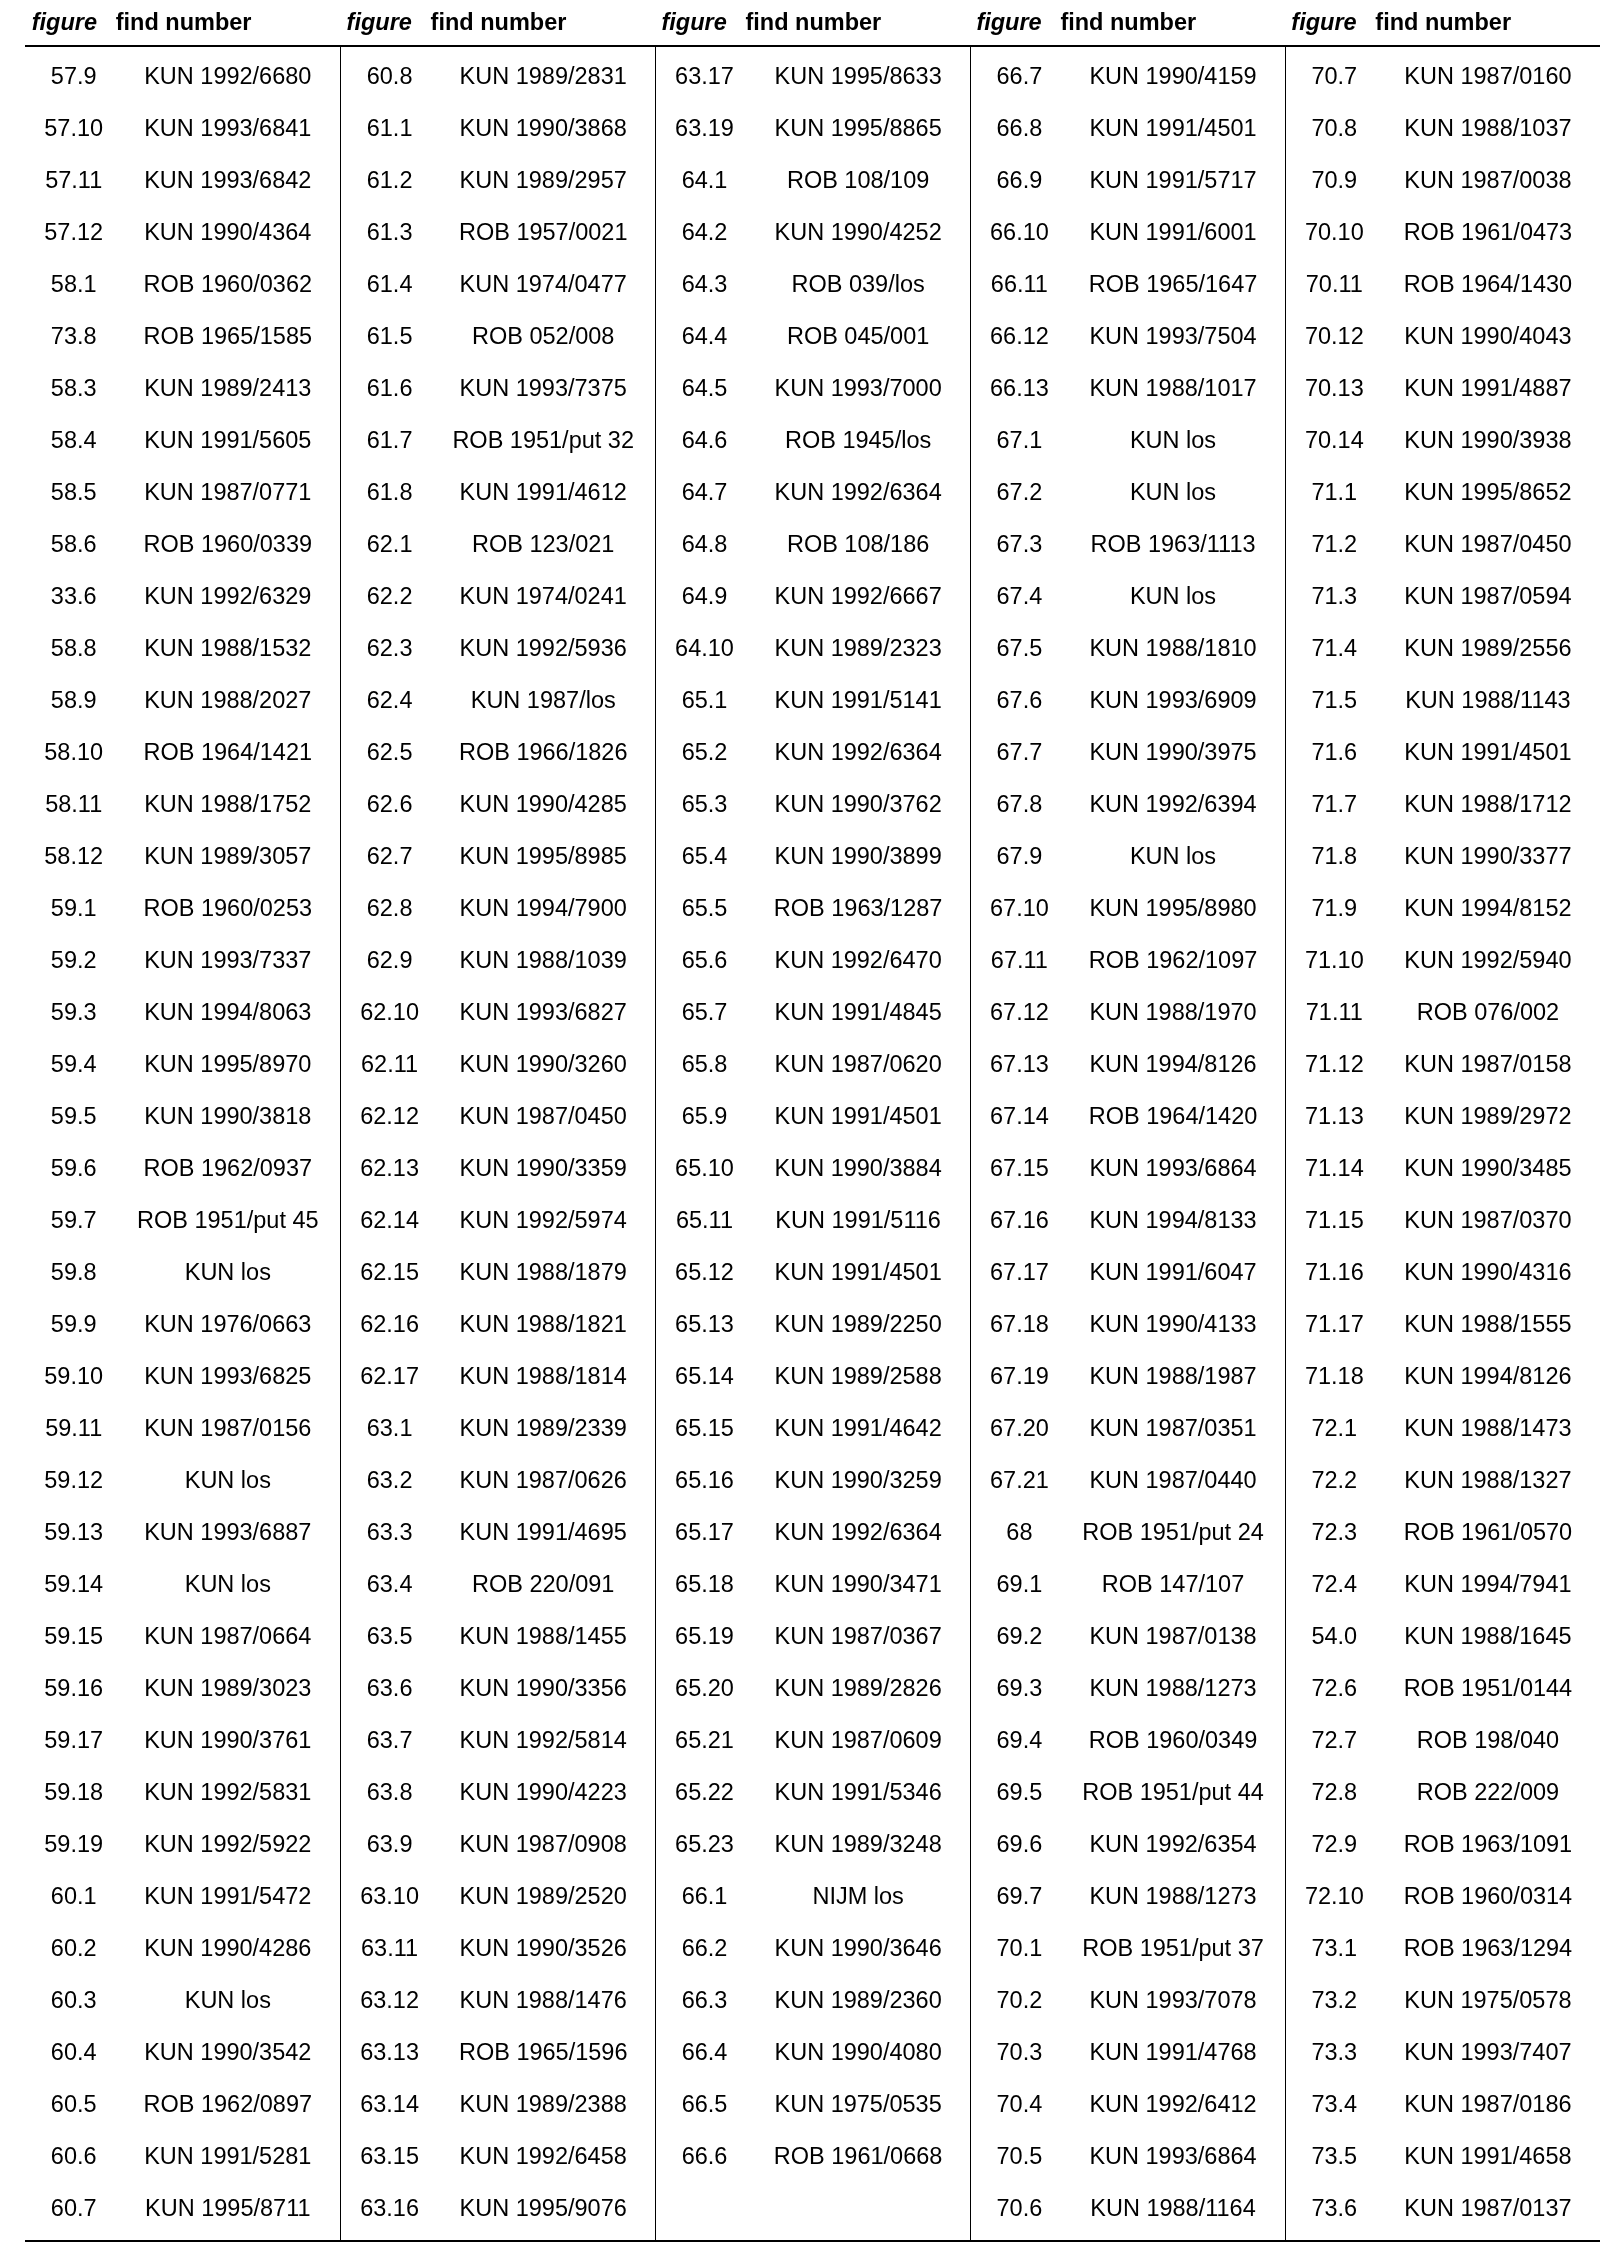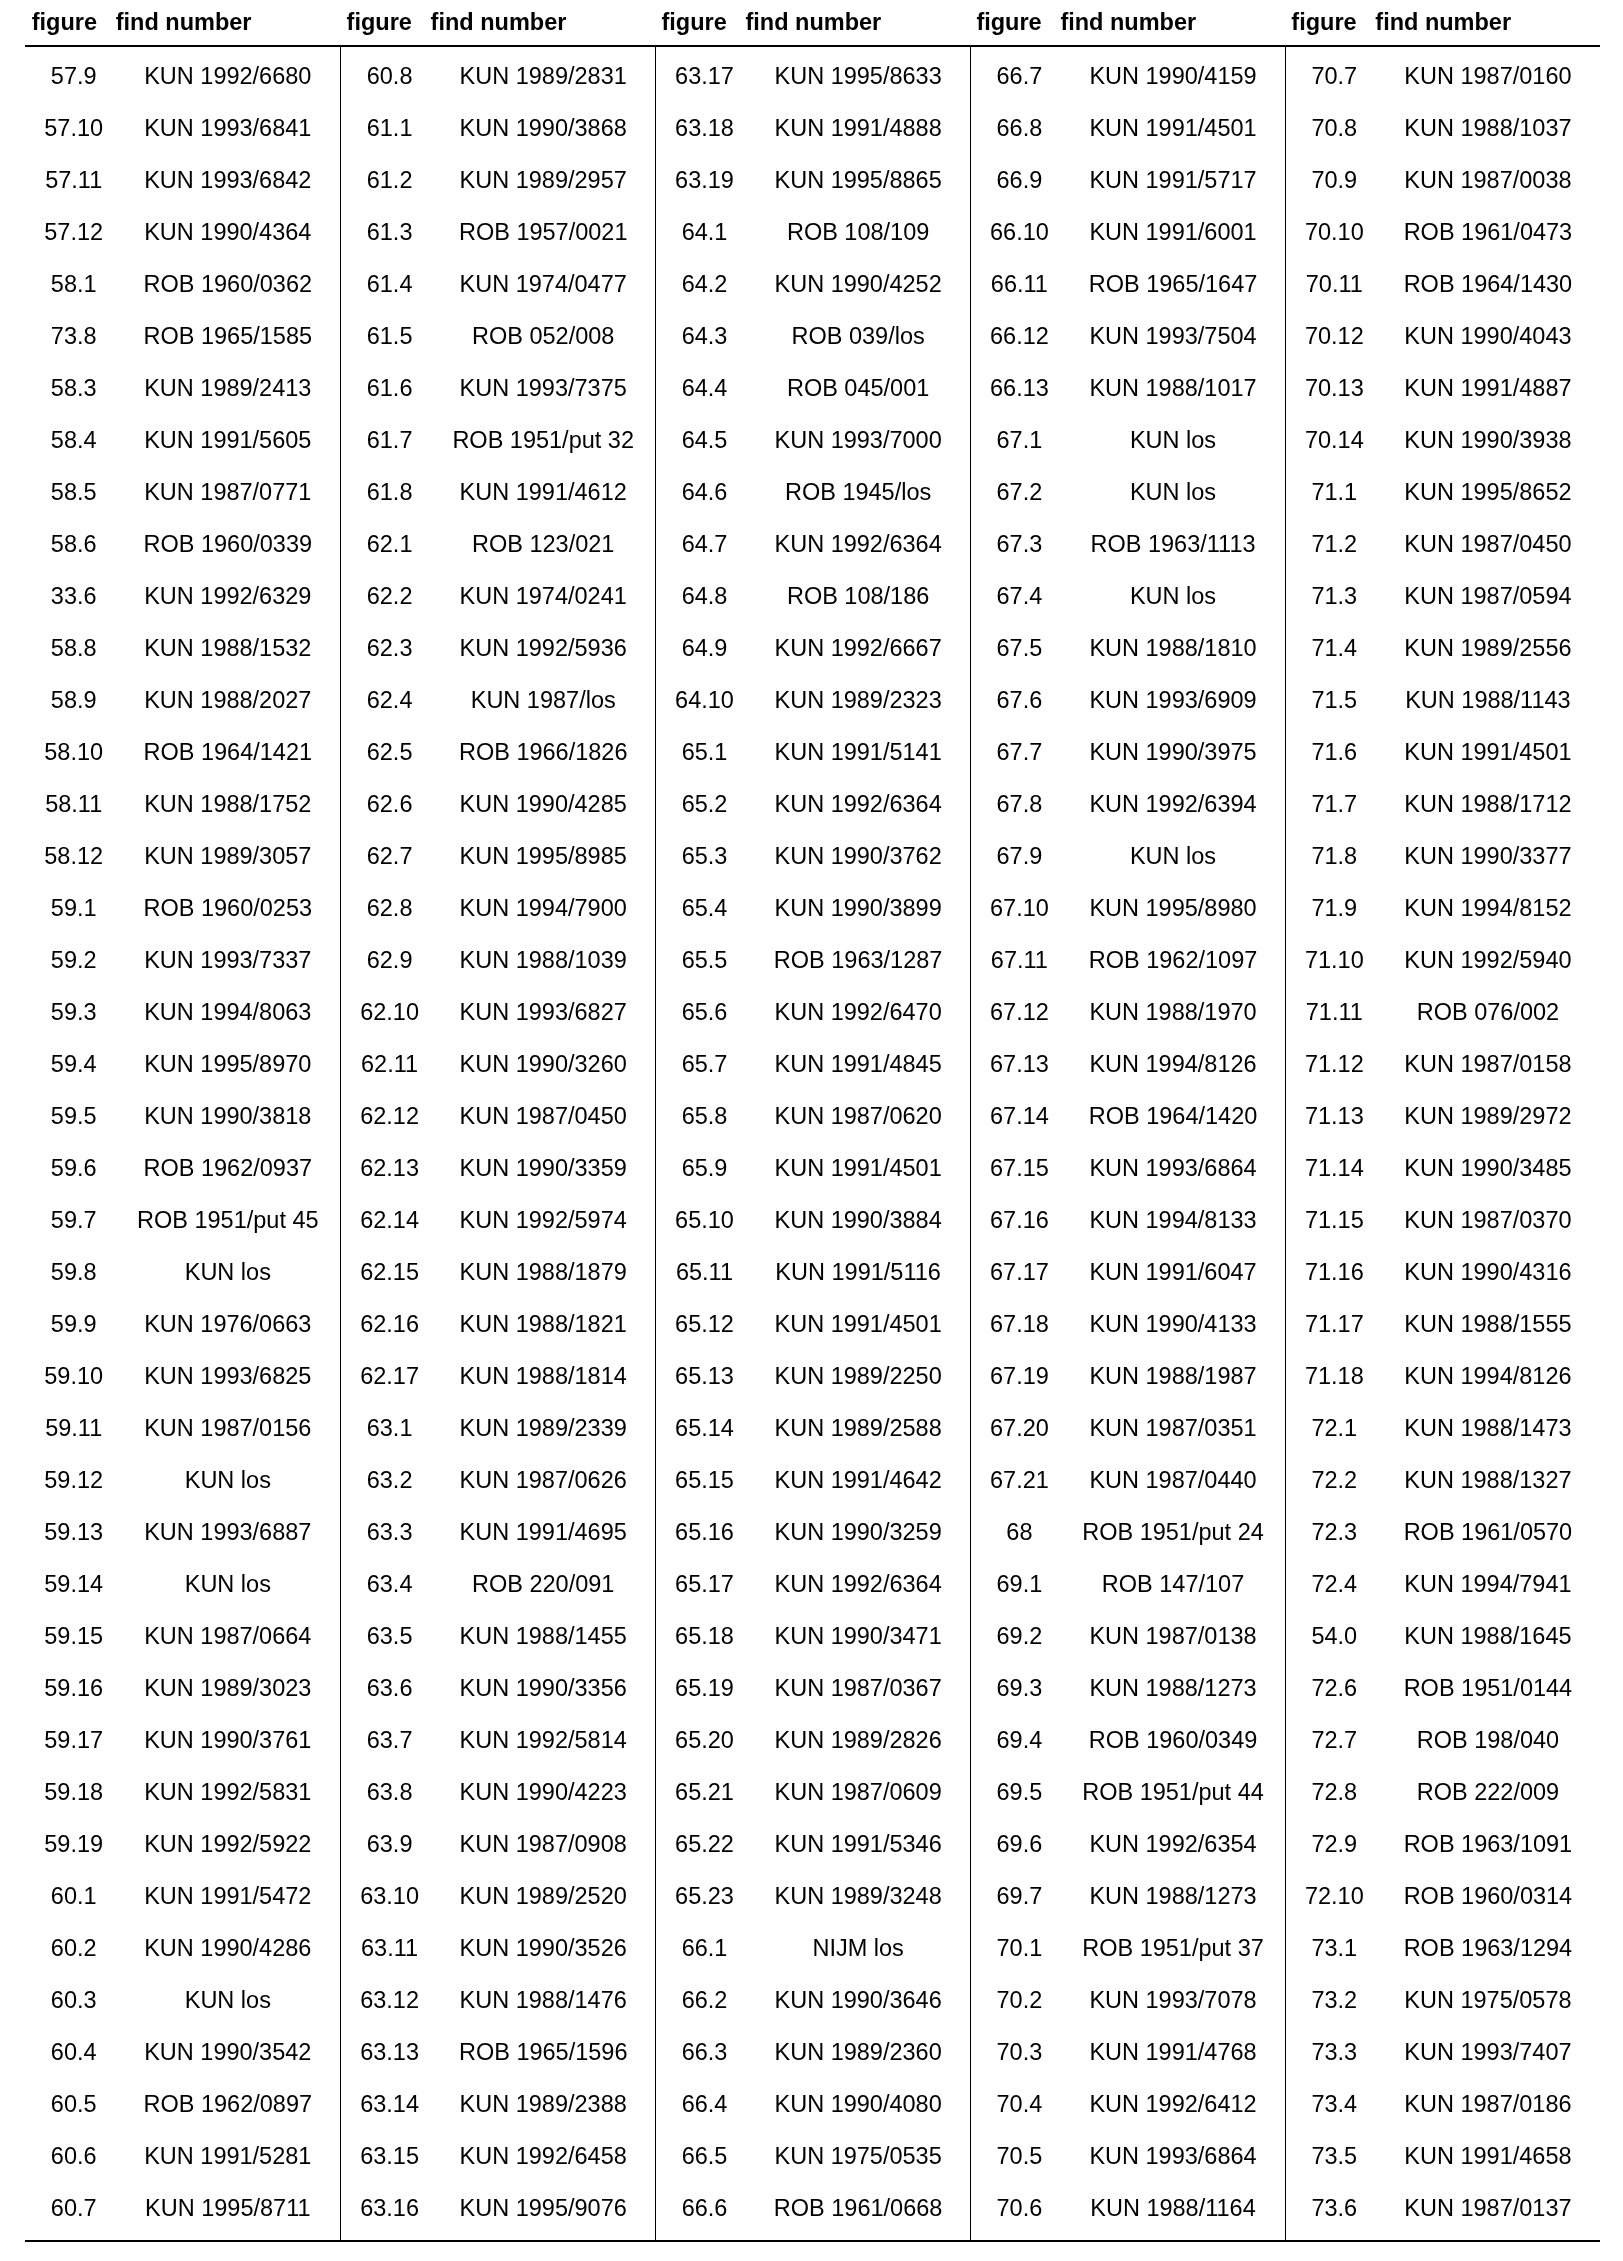--- a/index.html
+++ b/index.html
@@ -24,21 +24,21 @@
   }
   .header-cell {
     flex: 1 1 20%;
     display: flex;
     align-items: flex-end;
     padding-left: 6.7px;
     font-weight: bold;
     font-size: 23.5px;
     line-height: 28.5px;
   }
-  .header-cell .h-fig { width: 84px; flex: 0 0 84px; }
+  .header-cell .h-fig { width: 84px; flex: 0 0 84px; font-style: italic; }
   .header-cell .h-find { flex: 1; }
   .body-row {
     display: flex;
     border-bottom: 2.5px solid #000000;
   }
   .col-group {
     flex: 1 1 20%;
     padding: 3.4px 0 5px 6.7px;
     border-left: 1.7px solid #000000;
     overflow: hidden;
@@ -429,24 +429,20 @@
             </div>
           </div>
         </div>
       <div class="col-group">
           <div class="rows">
             <div class="row">
               <span class="fig">63.17</span>
               <span class="find">KUN 1995/8633</span>
             </div>
             <div class="row">
-              <span class="fig">63.18</span>
-              <span class="find">KUN 1991/4888</span>
-            </div>
-            <div class="row">
               <span class="fig">63.19</span>
               <span class="find">KUN 1995/8865</span>
             </div>
             <div class="row">
               <span class="fig">64.1</span>
               <span class="find">ROB 108/109</span>
             </div>
             <div class="row">
               <span class="fig">64.2</span>
               <span class="find">KUN 1990/4252</span>

